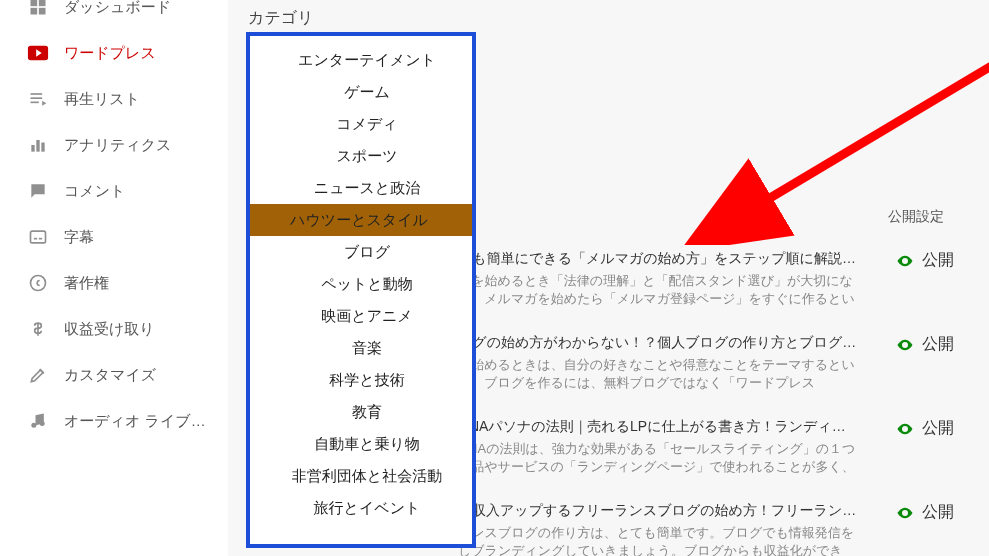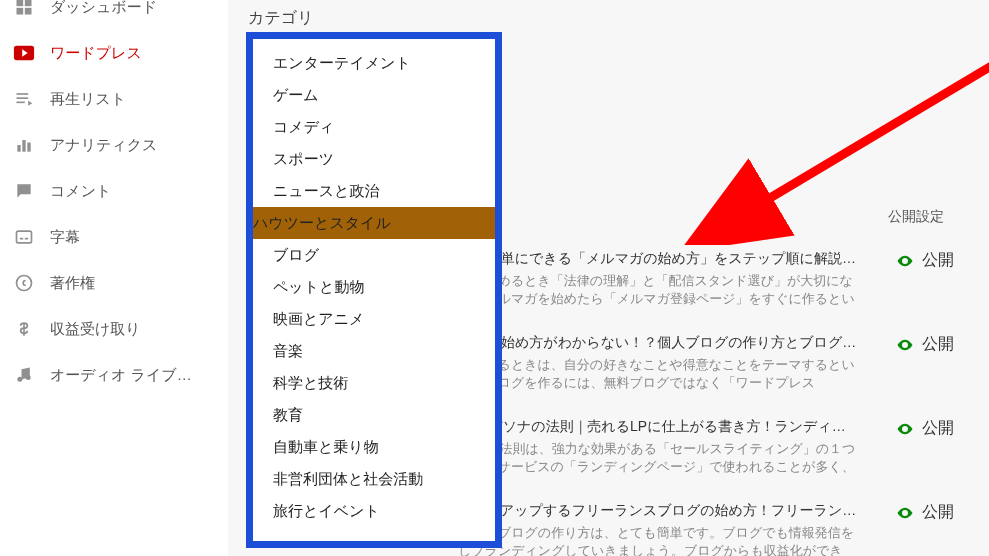--- a/index.html
+++ b/index.html
@@ -8,21 +8,21 @@
     font-size: 14px;
     color: #333;
     background: #fff;
     width: 989px;
     height: 556px;
     overflow: hidden;
     position: relative;
   }
   .sidebar {
     position: absolute;
-    left: 4px; top: 0;
+    left: 18px; top: 0;
     width: 228px;
     height: 452px;
     background: #fff;
     border-right: 1px solid #e5e5e5;
     padding-top: 0;
   }
   .sidebar-item {
     display: flex;
     align-items: center;
     height: 46px;
@@ -57,25 +57,26 @@
     position: absolute;
     left: 20px; top: 8px;
     font-size: 16px;
     color: #444;
   }
 
   .dropdown-box {
     position: absolute;
     left: 18px;
     top: 32px;
-    width: 256px;
+    width: 230px;
     height: 516px;
-    border: 7px solid #1d4ed8;
+    border: 4px solid #1d4ed8;
     background: #fff;
     overflow: hidden;
+    text-align: center;
   }
   .dropdown-inner {
     padding: 8px 0 0 20px;
   }
   .dd-item {
     height: 32px;
     line-height: 32px;
     font-size: 15px;
     color: #222;
     cursor: pointer;
@@ -216,20 +217,29 @@
     </span>
     <span class="sidebar-label">著作権</span>
   </div>
   <div class="sidebar-item">
     <span class="sidebar-icon">
       <svg width="20" height="20" viewBox="0 0 24 24" fill="none" stroke="currentColor" stroke-width="2">
           <path d="M12 4v16M8 8c0-2 2-3 4-3s4 1 4 3-2 3-4 3-4 1-4 3 2 3 4 3 4-1 4-3"></path>
         </svg>
     </span>
     <span class="sidebar-label">収益受け取り</span>
+  </div>
+  <div class="sidebar-item">
+    <span class="sidebar-icon">
+      <svg width="20" height="20" viewBox="0 0 24 24" fill="none" stroke="currentColor" stroke-width="2">
+          <path d="M4 20l4-1 10-10-3-3L5 16l-1 4z"></path>
+          <path d="M14 5l5 5"></path>
+        </svg>
+    </span>
+    <span class="sidebar-label">カスタマイズ</span>
   </div>
   <div class="sidebar-item">
     <span class="sidebar-icon">
       <svg width="20" height="20" viewBox="0 0 24 24" fill="currentColor">
           <path d="M9 17V5l10-2v12"></path>
           <circle cx="7" cy="17" r="3"></circle>
           <circle cx="17" cy="15" r="3"></circle>
         </svg>
     </span>
     <span class="sidebar-label">オーディオ ライブ…</span>

